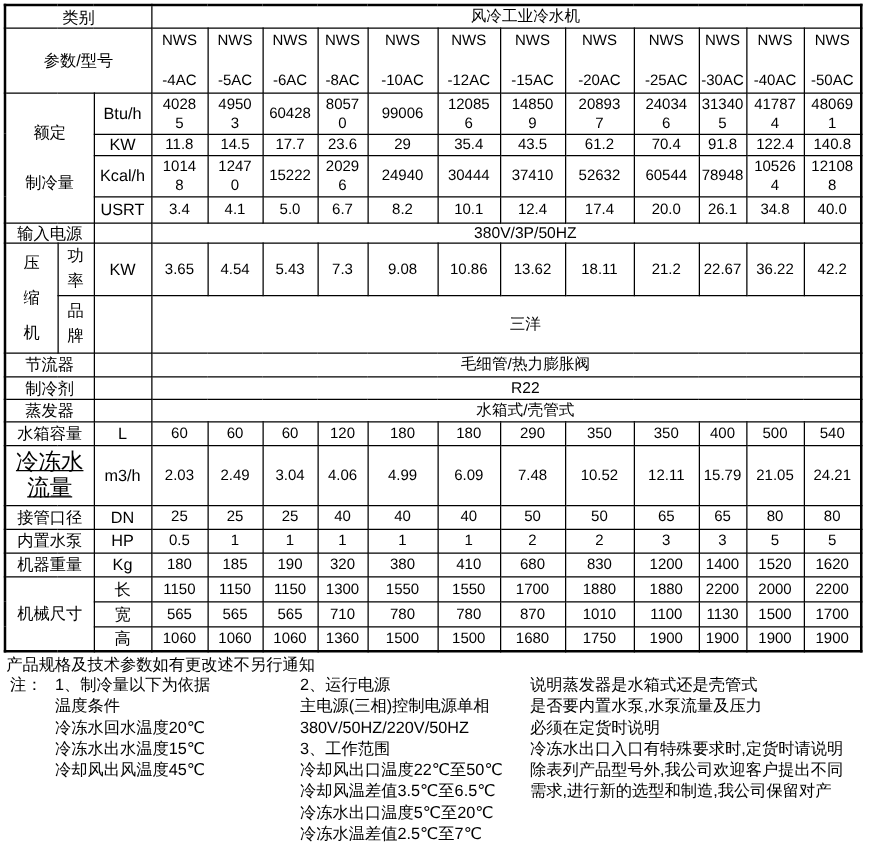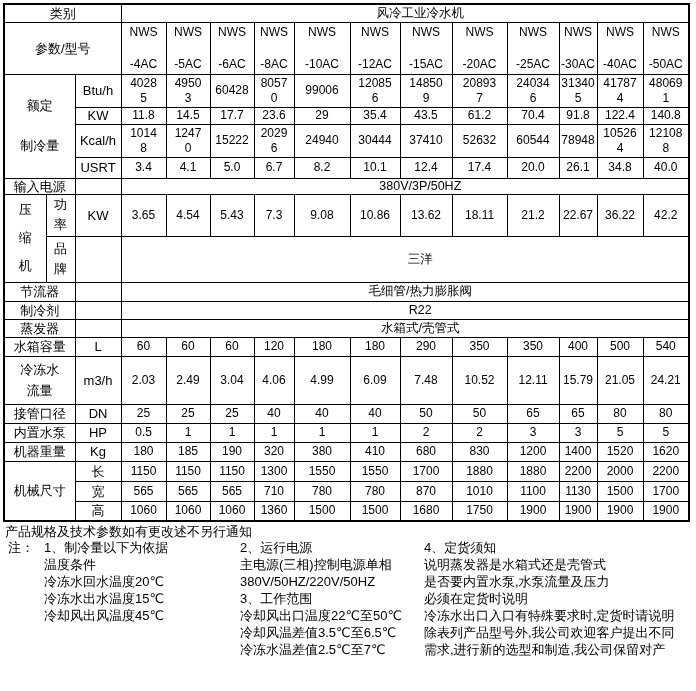--- a/index.html
+++ b/index.html
@@ -16,21 +16,21 @@
   td{
     border:1px solid #000;
     text-align:center;vertical-align:middle;
     padding:0;font-size:12px;line-height:15px;
     white-space:pre-line;overflow:hidden;
   }
   td.lbl{font-size:13px;}
   td.cooling-lbl{line-height:40px;font-size:13px;}
   td.comp-lbl{line-height:28px;font-size:13px;}
   td.comp-sub{line-height:20px;font-size:13px;}
-  td.flow-lbl{line-height:21px;font-size:13px;}
+  td.flow-lbl{line-height:21px;font-size:18px;text-decoration:underline;}
   td.merged{font-size:12.5px;padding-left:31px;}
   .model-inner{
     display:flex;flex-direction:column;justify-content:space-between;
     height:47px;padding:2px 0;
   }
   .footer{padding:2px 0 0 5px;}
   .disclaimer{font-size:13px;line-height:15px;}
   .notes-row{display:flex;align-items:flex-start;}
   .note-label{width:36px;padding-left:3px;font-size:13px;line-height:17px;flex:0 0 auto;}
   .note-col{font-size:13px;line-height:17px;}
@@ -344,24 +344,24 @@
         <div class="note-line">冷冻水出水温度15℃</div>
         <div class="note-line">冷却风出风温度45℃</div>
       </div>
     <div class="note-col note-col-1" id="note-col-1">
         <div class="note-line">2、运行电源</div>
         <div class="note-line">主电源(三相)控制电源单相</div>
         <div class="note-line">380V/50HZ/220V/50HZ</div>
         <div class="note-line">3、工作范围</div>
         <div class="note-line">冷却风出口温度22℃至50℃</div>
         <div class="note-line">冷却风温差值3.5℃至6.5℃</div>
+        <div class="note-line">冷冻水出口温度5℃至20℃</div>
         <div class="note-line">冷冻水温差值2.5℃至7℃</div>
       </div>
     <div class="note-col note-col-2" id="note-col-2">
-        <div class="note-line">4、定货须知</div>
         <div class="note-line">说明蒸发器是水箱式还是壳管式</div>
         <div class="note-line">是否要内置水泵,水泵流量及压力</div>
         <div class="note-line">必须在定货时说明</div>
         <div class="note-line">冷冻水出口入口有特殊要求时,定货时请说明</div>
         <div class="note-line">除表列产品型号外,我公司欢迎客户提出不同</div>
         <div class="note-line">需求,进行新的选型和制造,我公司保留对产</div>
       </div>
   </div>
 </div>
 

